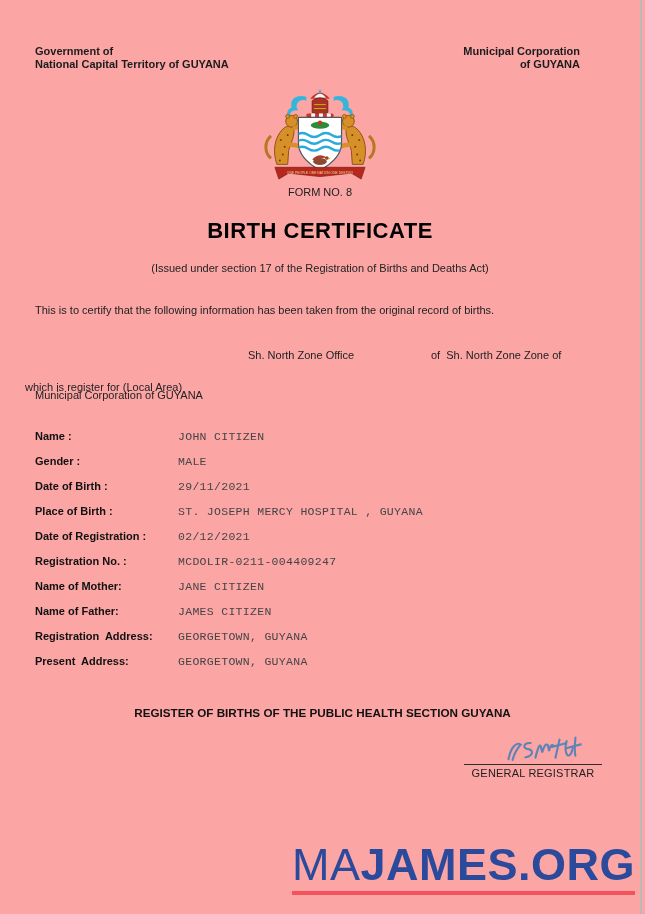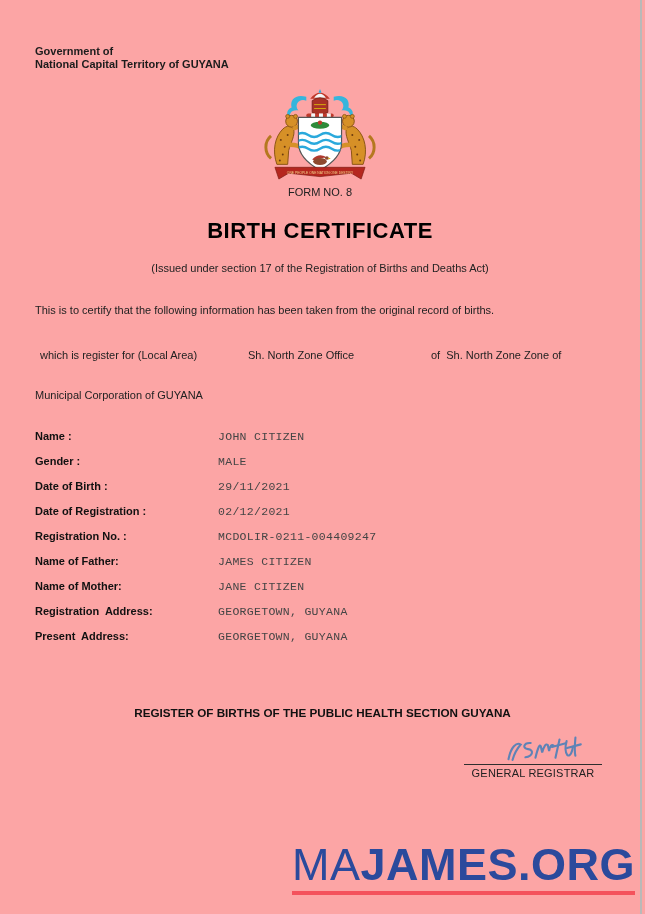--- a/index.html
+++ b/index.html
@@ -21,28 +21,28 @@
   .emblem{position:absolute;left:0;right:5px;top:86px;text-align:center;}
   .emblem svg{width:118px;height:96px;}
   
   .form-no{position:absolute;left:0;right:5px;top:186px;text-align:center;font-size:11px;color:#222;}
   .doc-title{position:absolute;left:0;right:5px;top:218px;text-align:center;font-size:22px;font-weight:bold;letter-spacing:.5px;color:#000;}
   .doc-subtitle{position:absolute;left:0;right:5px;top:262px;text-align:center;font-size:11px;color:#222;}
   
   .certify-line{position:absolute;left:35px;top:304px;font-size:11px;color:#222;}
   .register-line{position:absolute;left:0;top:349px;width:645px;height:14px;font-size:11px;color:#222;}
   .register-line span{position:absolute;white-space:pre;}
-  .rl-prefix{left:40px;}
+  .rl-prefix{left:25px;margin-top:32px;}
   .rl-office{left:248px;}
   .rl-zone{left:391px;margin-left:40px;}
   .rl-suffix{left:524px;}
   .corp-line{position:absolute;left:35px;top:389px;font-size:11px;color:#222;}
   
   .fields{position:absolute;left:35px;top:430px;width:560px;}
-  .field-row{display:flex;height:25px;align-items:flex-start;gap:40px;}
+  .field-row{display:flex;height:25px;align-items:flex-start;}
   .field-label{width:143px;font-size:11px;font-weight:bold;color:#111;white-space:pre;}
   .field-value{font-family:"Liberation Mono",monospace;font-size:11.5px;color:#454545;letter-spacing:.3px;white-space:pre;}
   
   .footer-heading{position:absolute;left:0;right:0;top:706px;text-align:center;font-size:11.7px;font-weight:bold;color:#111;}
   .sig-block{position:absolute;right:43px;top:734px;width:138px;text-align:center;}
   .sig-scribble{display:block;margin:0 6px 0 auto;width:92px;height:30px;}
   .sig-line{border-top:1.6px solid #2e2e2e;margin-top:0;}
   .sig-role{font-size:11px;color:#222;padding-top:2px;letter-spacing:.2px;}
   
   .brand{position:absolute;right:10px;top:842px;text-align:right;}
@@ -54,20 +54,24 @@
 </head>
 <body>
 
 <div class="page">
 
   <div class="page-right-edge"></div>
 
   <div class="hdr-left">
     <div>Government of</div>
     <div>National Capital Territory of GUYANA</div>
+  </div>
+  <div class="hdr-right">
+    <div>Municipal Corporation</div>
+    <div>of GUYANA</div>
   </div>
 
   <div class="emblem">
     <svg viewBox="0 0 120 98">
       <defs>
         <clipPath id="shieldClip">
           <path d="M38 32 L82 32 L82 58 Q82 74 60 86 Q38 74 38 58 Z"></path>
         </clipPath>
       </defs>
 
@@ -145,34 +149,38 @@
     </div>
     <div class="field-row">
       <span class="field-label">Gender :</span>
       <span class="field-value">MALE</span>
     </div>
     <div class="field-row">
       <span class="field-label">Date of Birth :</span>
       <span class="field-value">29/11/2021</span>
     </div>
     <div class="field-row">
+      <span class="field-label">Place of Birth :</span>
+      <span class="field-value">ST. JOSEPH MERCY HOSPITAL , GUYANA</span>
+    </div>
+    <div class="field-row">
       <span class="field-label">Date of Registration :</span>
       <span class="field-value">02/12/2021</span>
     </div>
     <div class="field-row">
       <span class="field-label">Registration No. :</span>
       <span class="field-value">MCDOLIR-0211-004409247</span>
     </div>
     <div class="field-row">
+      <span class="field-label">Name of Mother:</span>
+      <span class="field-value">JANE CITIZEN</span>
+    </div>
+    <div class="field-row">
       <span class="field-label">Name of Father:</span>
       <span class="field-value">JAMES CITIZEN</span>
-    </div>
-    <div class="field-row">
-      <span class="field-label">Name of Mother:</span>
-      <span class="field-value">JANE CITIZEN</span>
     </div>
     <div class="field-row">
       <span class="field-label">Registration  Address:</span>
       <span class="field-value">GEORGETOWN, GUYANA</span>
     </div>
     <div class="field-row">
       <span class="field-label">Present  Address:</span>
       <span class="field-value">GEORGETOWN, GUYANA</span>
     </div>
   </div>

